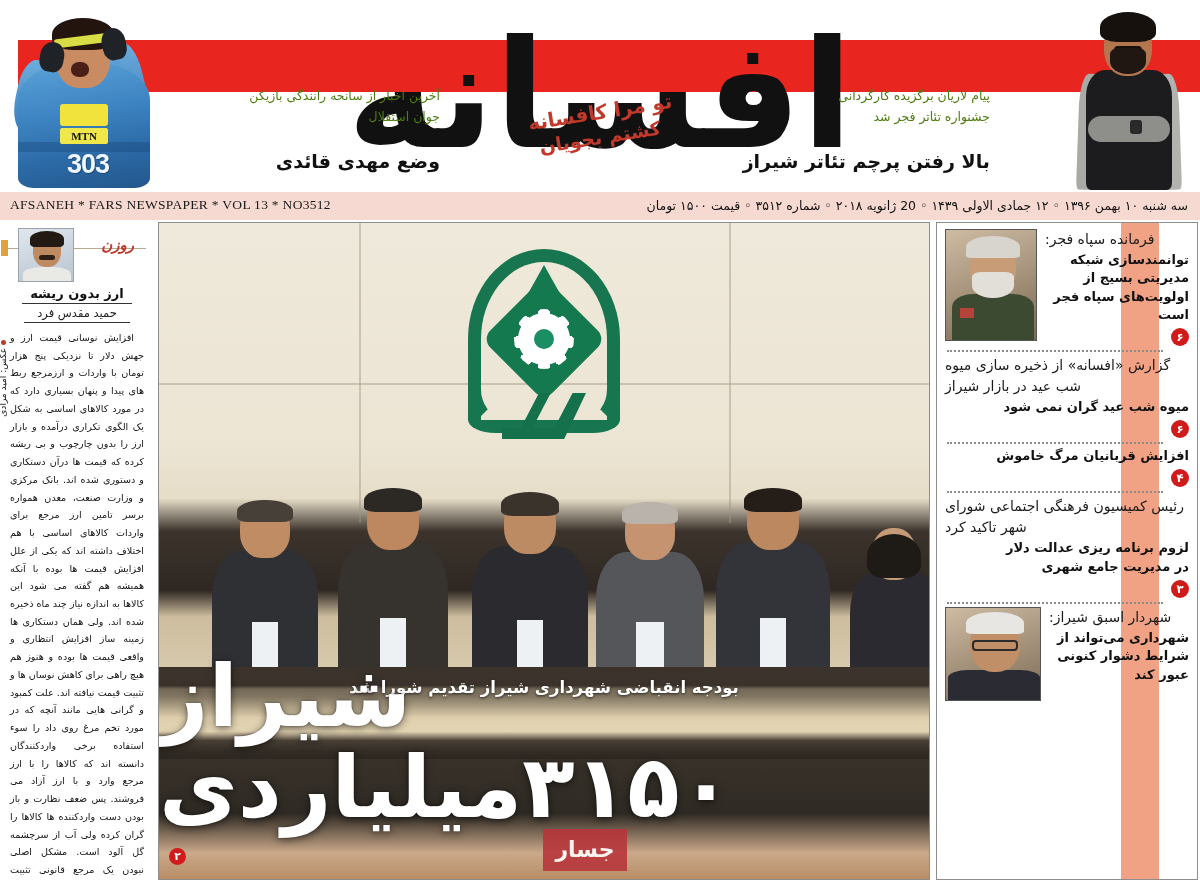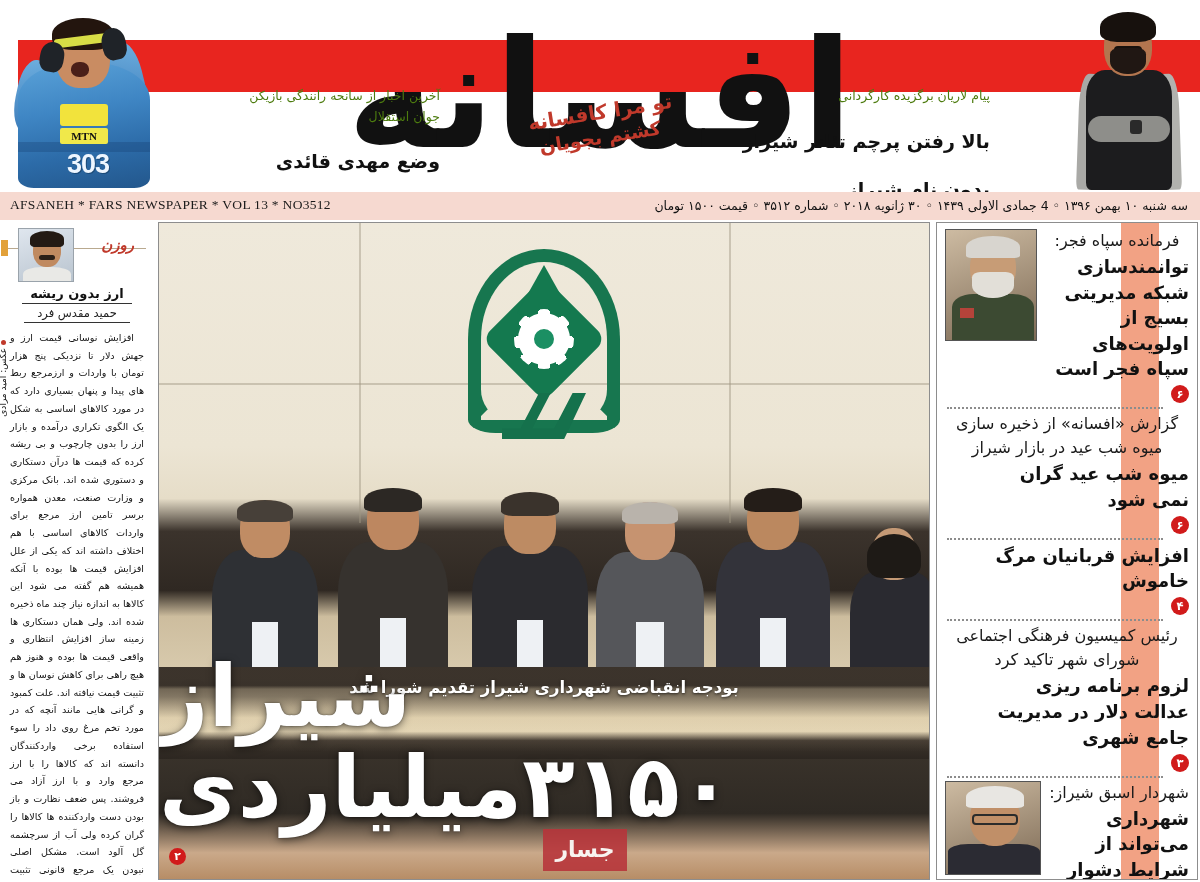--- a/index.html
+++ b/index.html
@@ -291,23 +291,23 @@
     position:absolute; right:2px; top:2px; width:262px; height:658px;
     border:1px solid #8d8d8d; background:#fff; overflow:hidden;
   }
   .salmon-strip {
     position:absolute; right:38px; top:0; width:38px; height:658px;
     background:#f2a284; z-index:0;
   }
   .rcontent { position:relative; z-index:2; padding:6px 8px 4px 8px; }
 
   .r-item { position:relative; padding-bottom:2px; }
-  .r-kicker { font-size:16px; color:#1a1a1a; text-align:center; line-height:1.5; }
+  .r-kicker { font-size:14px; color:#1a1a1a; text-align:left; line-height:1.5; }
   .r-head {
-    font-size:18px; font-weight:bold; color:#111; text-align:right;
+    font-size:13px; font-weight:bold; color:#111; text-align:right;
     line-height:1.42; margin-top:1px;margin-left:45px;
   }
   .r-badge { margin:2px 0 0 0; }
   .r-badge .pgbadge { width:18px; height:18px; line-height:18px; font-size:11.5px; }
   .dotted {
     border-top:2px dotted #8c8c8c; margin:2px 26px 3px 2px; height:0;
   }
   .r-photo {
     float:left; margin: 0 8px 2px 0; border:1px solid #555; overflow:hidden;
     position:relative; background:linear-gradient(160deg,#cdbba2,#7d6a55);
@@ -364,20 +364,21 @@
     </div>
 
     <div class="masthead">
       <div class="logo-word">افسانه</div>
       <div class="logo-tag">تو مرا کافسانه</div>
       <div class="logo-tag2">کشتم بجویان</div>
     </div>
 
     <div class="teaser-right">
       <div class="kicker">پیام لاریان برگزیده کارگردانی</div>
+      <div class="kicker">جشنواره تئاتر فجر شد</div>
       <div class="big">بالا رفتن پرچم تئاتر شیراز</div>
       <div class="big">بدون نام شیراز</div>
       <div class="badge-row">
         <span class="pgbadge">۹</span>
       </div>
     </div>
 
     <div class="director">
       <div class="dr-shirt-l"></div>
       <div class="dr-shirt-r"></div>
@@ -385,21 +386,21 @@
       <div class="dr-arms"></div>
       <div class="dr-watch"></div>
       <div class="dr-head"></div>
       <div class="dr-hair"></div>
       <div class="dr-mous"></div>
       <div class="dr-beard"></div>
     </div>
 
     <div class="hdr-strip">
       <div class="eng">AFSANEH * FARS NEWSPAPER * VOL 13 * NO3512</div>
-      <div class="dateline">سه شنبه ۱۰ بهمن ۱۳۹۶ ◦ 4 جمادی الاولی ۱۴۳۹ ◦ ۳۰ ژانویه ۲۰۱۸ ◦ شماره ۳۵۱۲ ◦ قیمت ۱۵۰۰ تومان</div>
+      <div class="dateline">سه شنبه ۱۰ بهمن ۱۳۹۶ ◦ ۱۲ جمادی الاولی ۱۴۳۹ ◦ 20 ژانویه ۲۰۱۸ ◦ شماره ۳۵۱۲ ◦ قیمت ۱۵۰۰ تومان</div>
     </div>
   </div>
 
   <div class="body-wrap">
 
     <div class="col-left">
       <div class="rozan-row">
         <div class="rozan-rule"></div>
         <div class="rozan-tick"></div>
         <div class="rozan-label">روزن</div>

